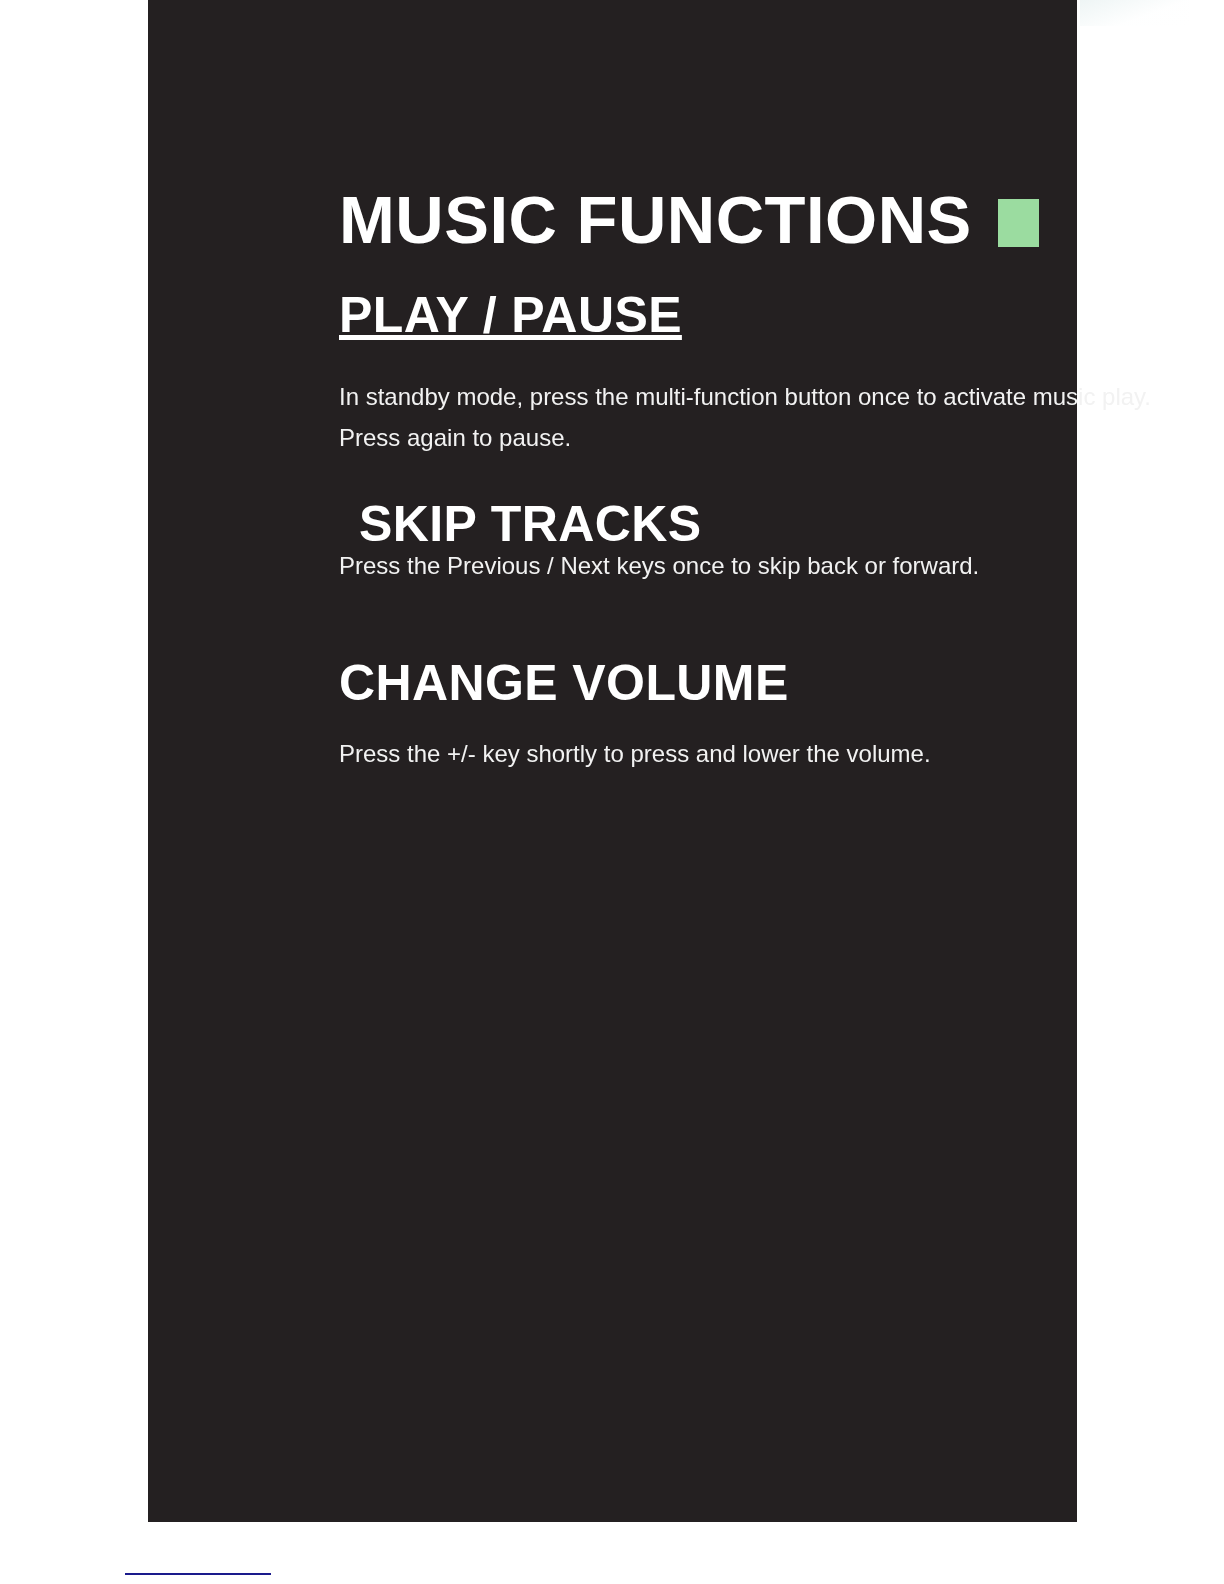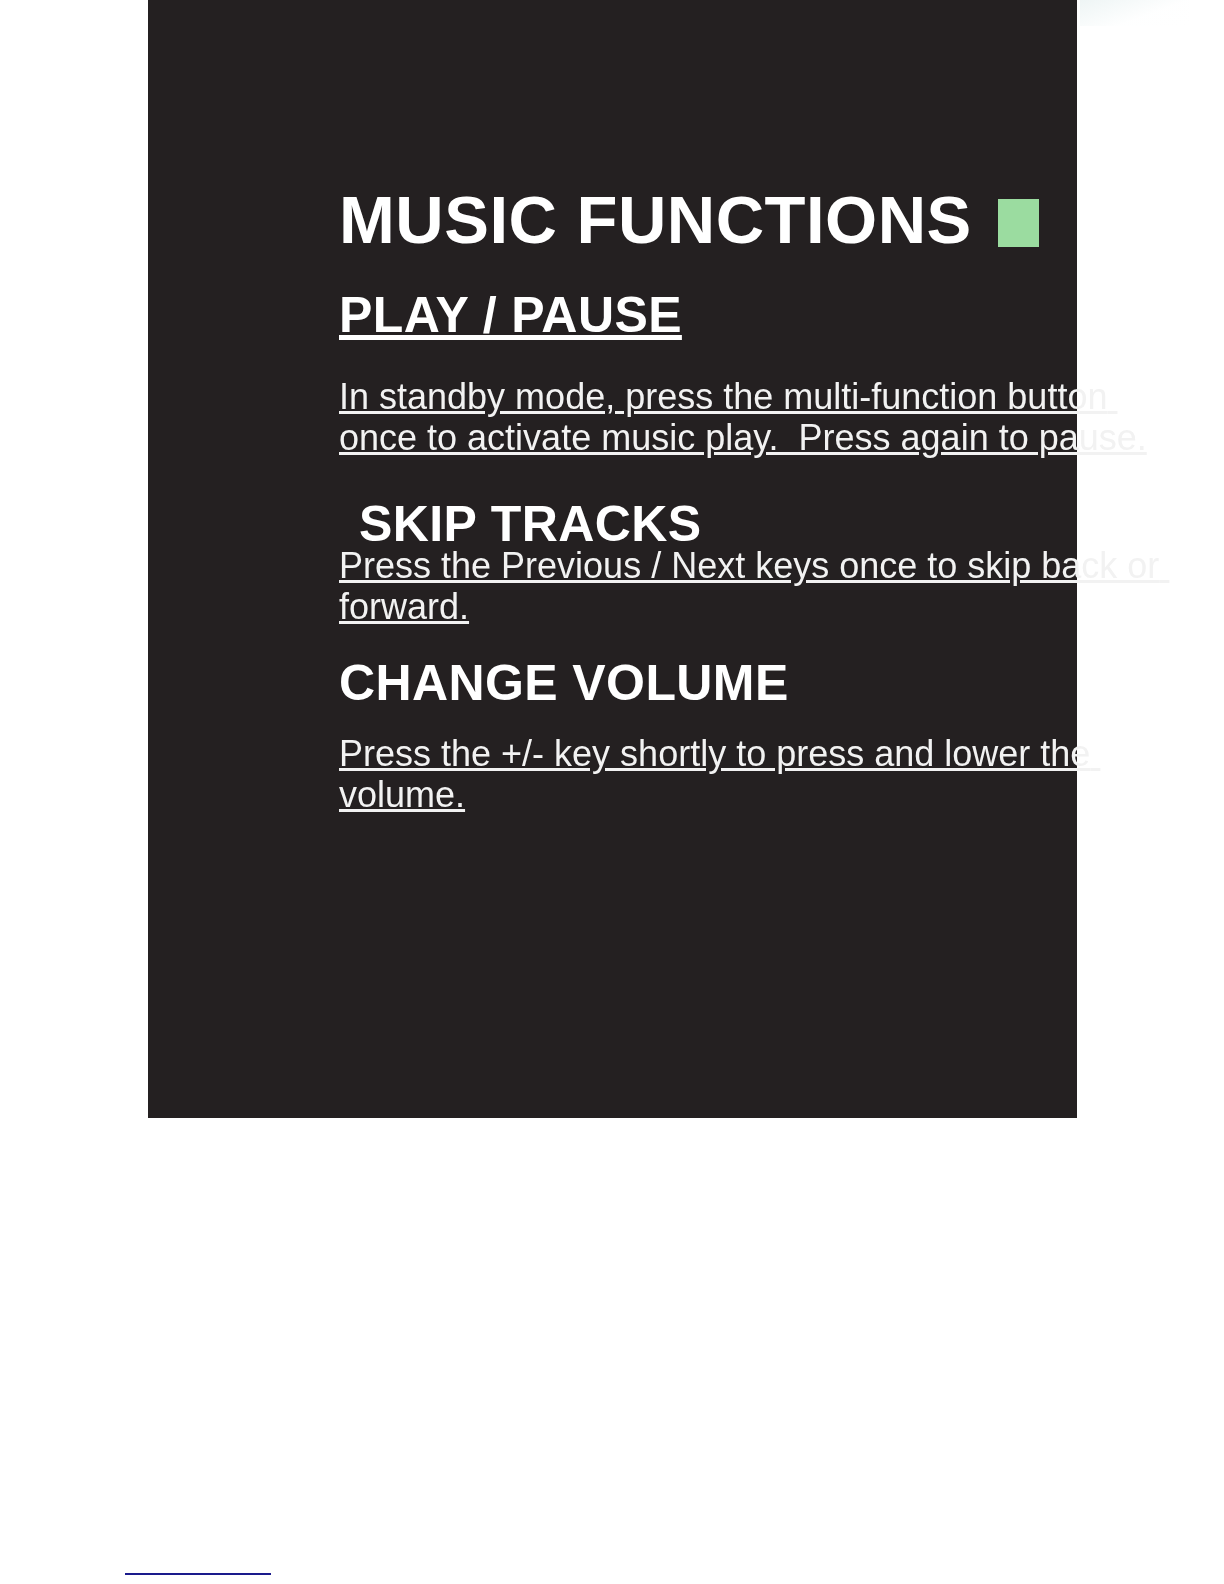--- a/index.html
+++ b/index.html
@@ -15,21 +15,21 @@
     font-family: "Liberation Sans", sans-serif;
     -webkit-font-smoothing: antialiased;
   }
 
   
   #dark-panel {
     position: absolute;
     left: 148px;
     top: 0;
     width: 929px;
-    height: 1118px;
+    height: 1522px;
     background: #242021;
     box-sizing: border-box;
   }
 
   
   #scan-artifact {
     position: absolute;
     left: 1080px;
     top: 0px;
     width: 110px;
@@ -90,26 +90,25 @@
     font-weight: 700;
     letter-spacing: 0.4px;
     color: #ffffff;
     white-space: nowrap;
   }
 
   .section-body {
     position: absolute;
     left: 0;
     margin: 0;
-    font-size: 36px;
+    font-size: 24px;
     line-height: 41px;
     font-weight: 400;
     color: #f2f2f2;
     white-space: pre-wrap;
-    text-decoration: underline;
   }
 
   
   #heading-play-pause  { top: 290px; text-decoration: underline; }
   #body-play-pause     { top: 376px; width: 820px; }
 
   #heading-skip-tracks { top: 499px; margin-left: 20px; }
   #body-skip-tracks    { top: 545px; width: 870px; }
 
   #heading-change-vol  { top: 658px; }

